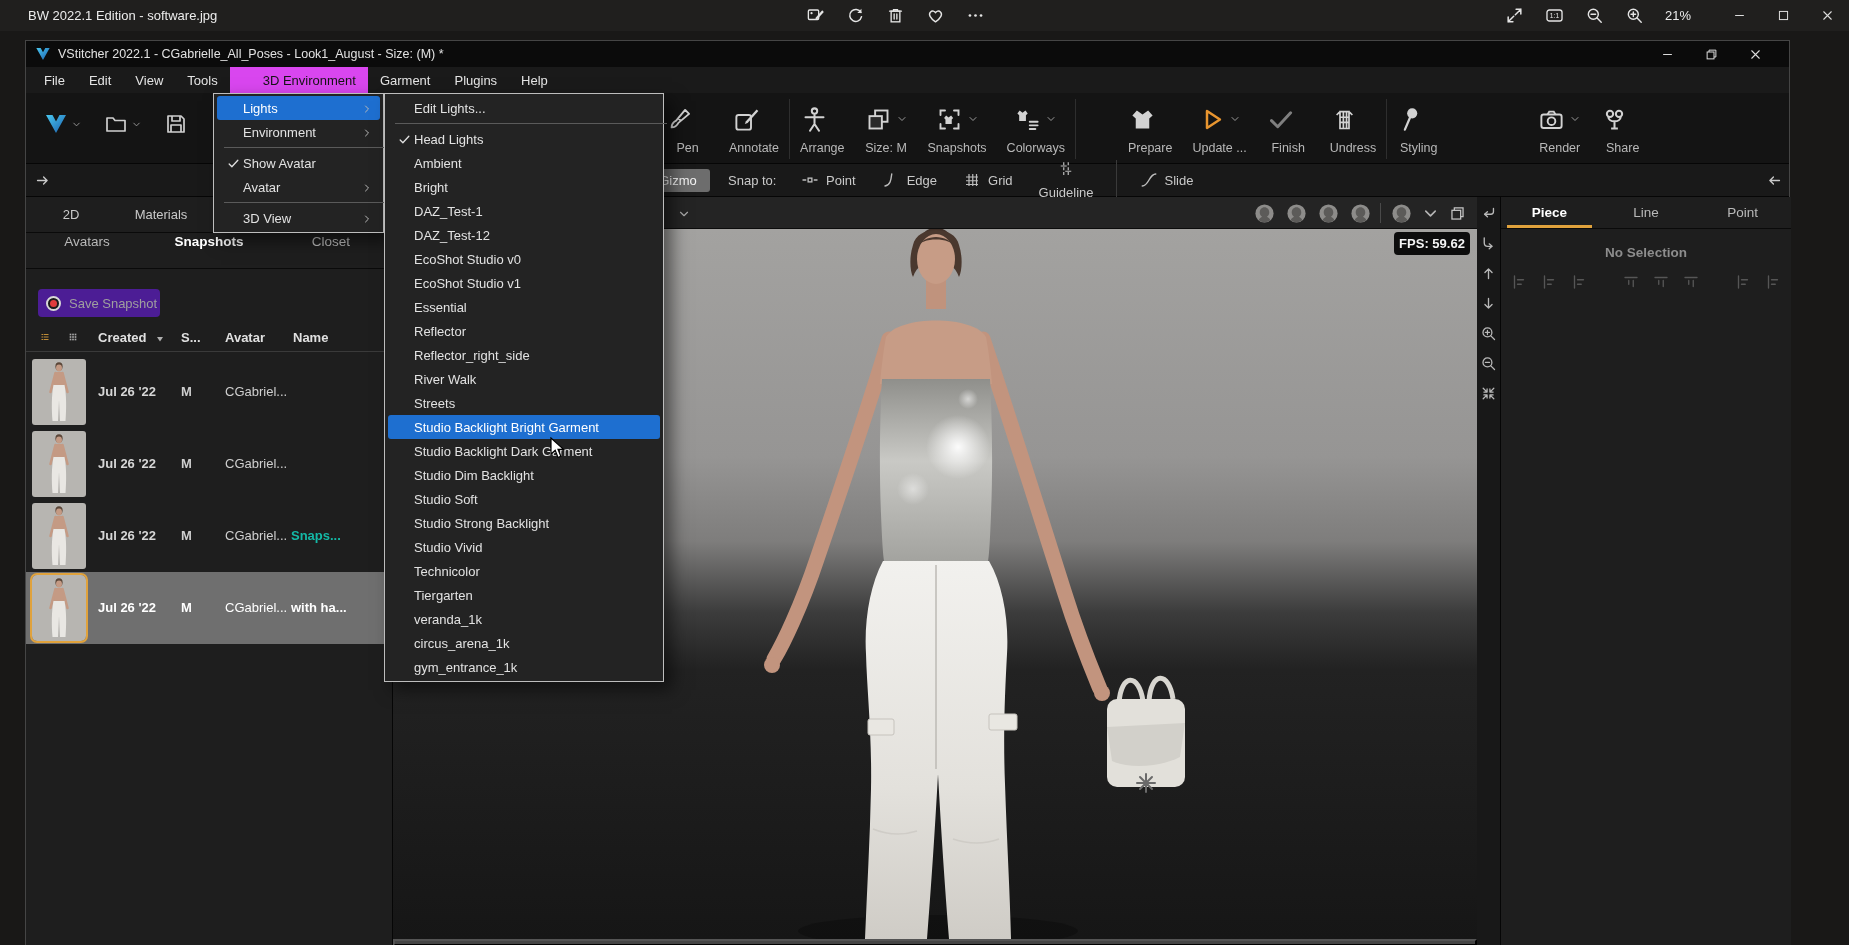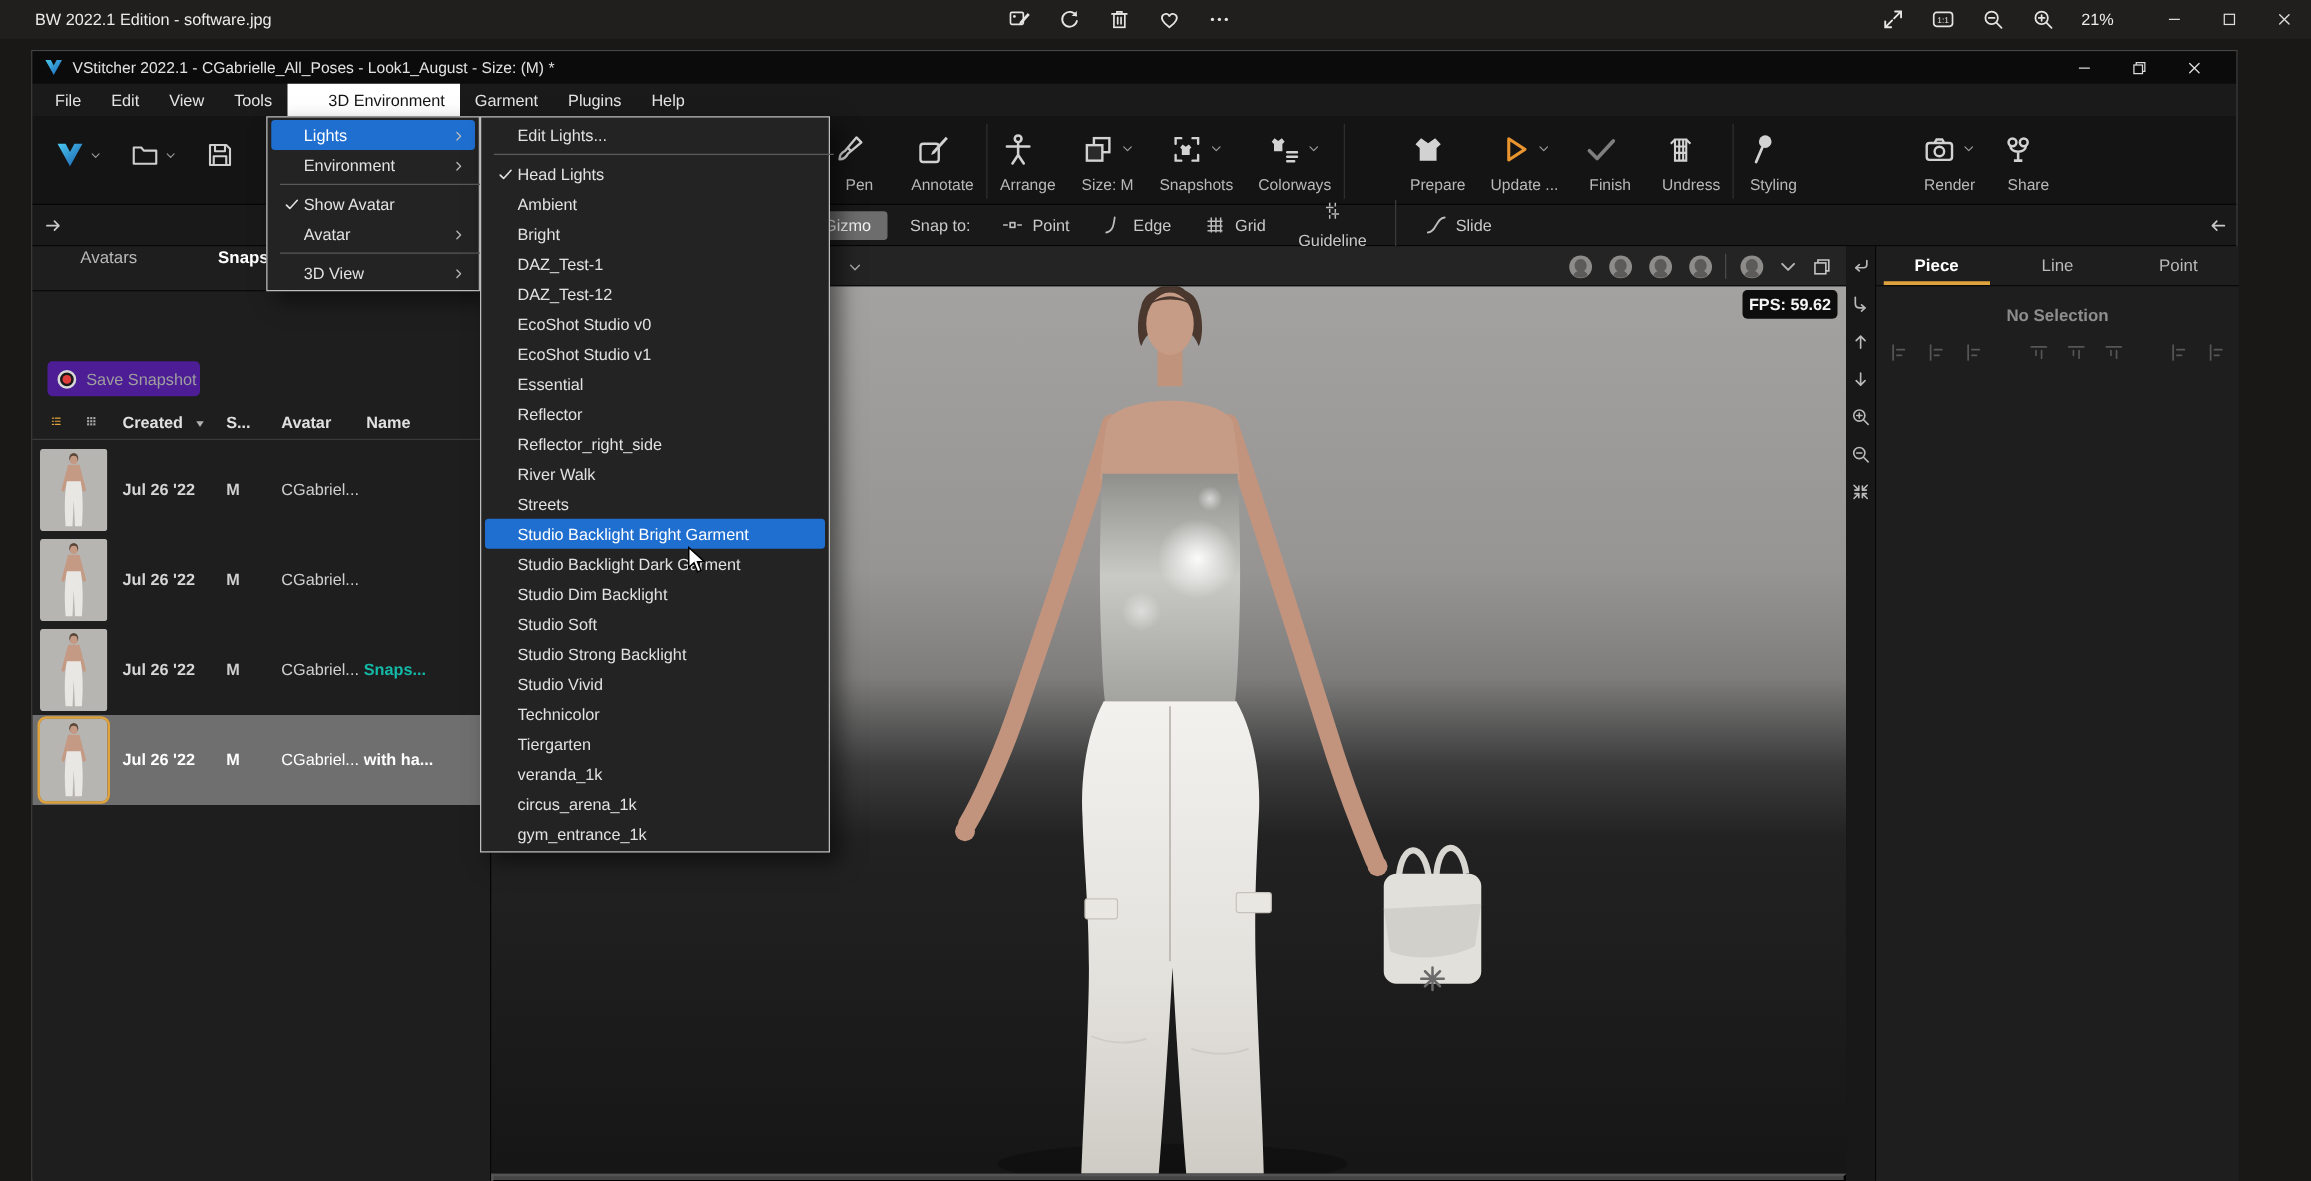--- a/index.html
+++ b/index.html
@@ -22,21 +22,21 @@
 
   
   .vs-window{position:absolute;left:25px;top:40px;width:1765px;height:905px;background:#161616;border:1px solid #454545;}
   .titlebar{position:absolute;left:0;top:0;width:100%;height:26px;background:#0b0b0b;display:flex;align-items:center;}
   .titlebar .logo{width:16px;height:16px;margin:0 7px 0 9px;}
   .title-text{font-size:12.5px;color:#e2e2e2;white-space:nowrap;}
   .tb-controls{position:absolute;right:12px;top:0;height:26px;display:flex;}
   .tb-controls .wbtn{height:26px;}
   .menubar{position:absolute;left:0;top:26px;width:100%;height:26px;background:#1a1a1a;display:flex;align-items:stretch;padding-left:6px;}
   .menu-btn{font-size:13px;color:#e4e4e4;padding:0 12px;display:flex;align-items:center;background:none;border:none;}
-  .menu-btn.active{background:#ffffff;color:#141414;padding-left:33px;}
+  .menu-btn.active{background:#d946ef;color:#141414;padding-left:33px;}
 
   
   .main-toolbar{position:absolute;left:0;top:52px;width:100%;height:71px;background:#141414;border-bottom:1px solid #060606;}
   .file-tools{position:absolute;left:12px;top:18px;display:flex;align-items:center;gap:10px;}
   .file-tool{display:flex;align-items:center;gap:3px;background:none;border:none;color:#cfcfcf;}
   .file-tool svg{width:24px;height:24px;}
   .file-tool .chev{width:11px;height:11px;color:#9a9a9a;}
   .tb-row{position:absolute;left:630px;top:6px;display:flex;align-items:flex-start;}
   .tb-item{display:flex;flex-direction:column;align-items:center;background:none;border:none;color:#b8b8b8;padding:4px 10px;min-width:58px;}
   .tb-item .icr{display:flex;align-items:center;height:32px;}
@@ -740,20 +740,25 @@
           </button>
         </div>
       <button class="snap-right-icon vbtn">
           <svg class="ic" style="transform:rotate(-90deg)">
             <use href="#i-arrow-up"></use>
           </svg>
         </button>
     </div>
 
     <div class="left-panel">
+      <div class="lp-tabs1">
+
+      <button class="lp-tab1"><span>2D</span></button>
+          <button class="lp-tab1"><span>Materials</span></button>
+        </div>
       <div class="lp-tabs2">
 
       <button class="lp-tab2"><span>Avatars</span></button>
           <button class="lp-tab2 active"><span>Snapshots</span></button>
           <button class="lp-tab2"><span>Closet</span></button>
         </div>
       <button class="save-btn">
         <span class="rec">
             <span class="rec-dot"></span>
           </span>

